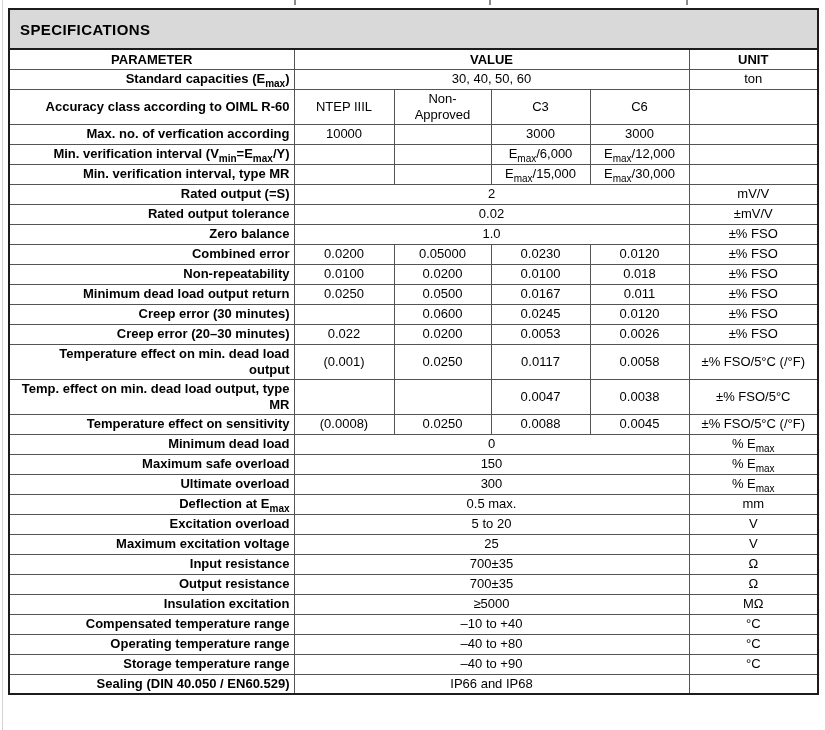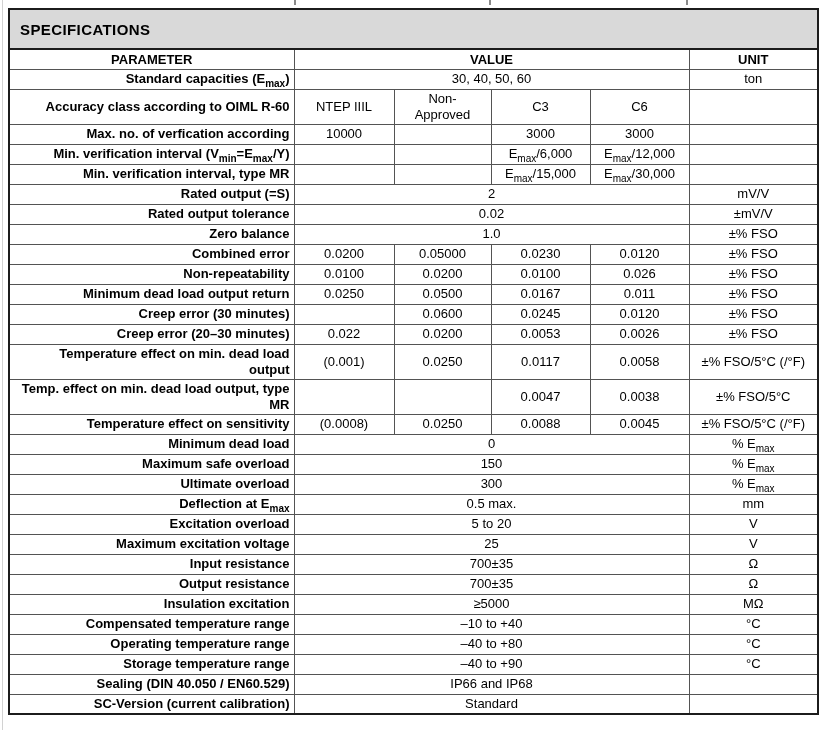--- a/index.html
+++ b/index.html
@@ -126,21 +126,21 @@
           <td class="val">0.05000</td>
           <td class="val">0.0230</td>
           <td class="val">0.0120</td>
           <td class="unit">±% FSO</td>
         </tr>
         <tr>
           <td class="param">Non-repeatability</td>
           <td class="val">0.0100</td>
           <td class="val">0.0200</td>
           <td class="val">0.0100</td>
-          <td class="val">0.026</td>
+          <td class="val">0.018</td>
           <td class="unit">±% FSO</td>
         </tr>
         <tr>
           <td class="param">Minimum dead load output return</td>
           <td class="val">0.0250</td>
           <td class="val">0.0500</td>
           <td class="val">0.0167</td>
           <td class="val">0.011</td>
           <td class="unit">±% FSO</td>
         </tr>
@@ -242,20 +242,15 @@
         <tr>
           <td class="param">Storage temperature range</td>
           <td class="val" colspan="4">–40 to +90</td>
           <td class="unit">°C</td>
         </tr>
         <tr>
           <td class="param">Sealing (DIN 40.050 / EN60.529)</td>
           <td class="val" colspan="4">IP66 and IP68</td>
           <td class="unit"></td>
         </tr>
-        <tr>
-          <td class="param">SC-Version (current calibration)</td>
-          <td class="val" colspan="4">Standard</td>
-          <td class="unit"></td>
-        </tr>
       </tbody>
   </table>
 </div>
 
 </body></html>

